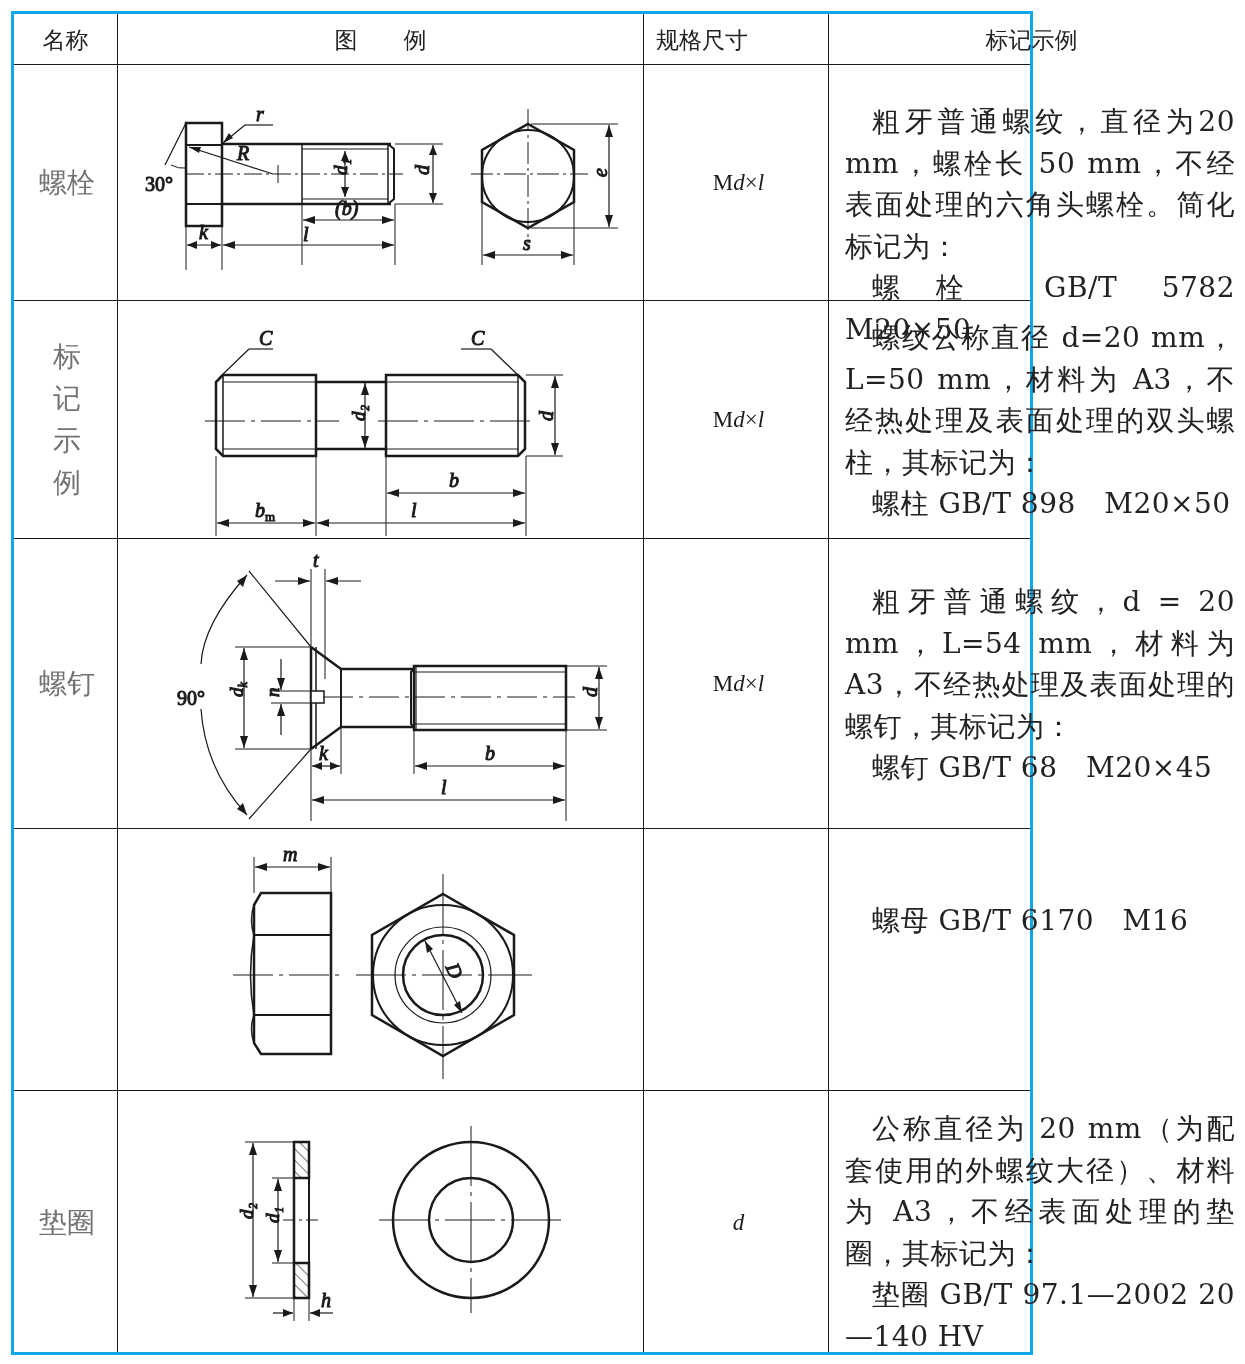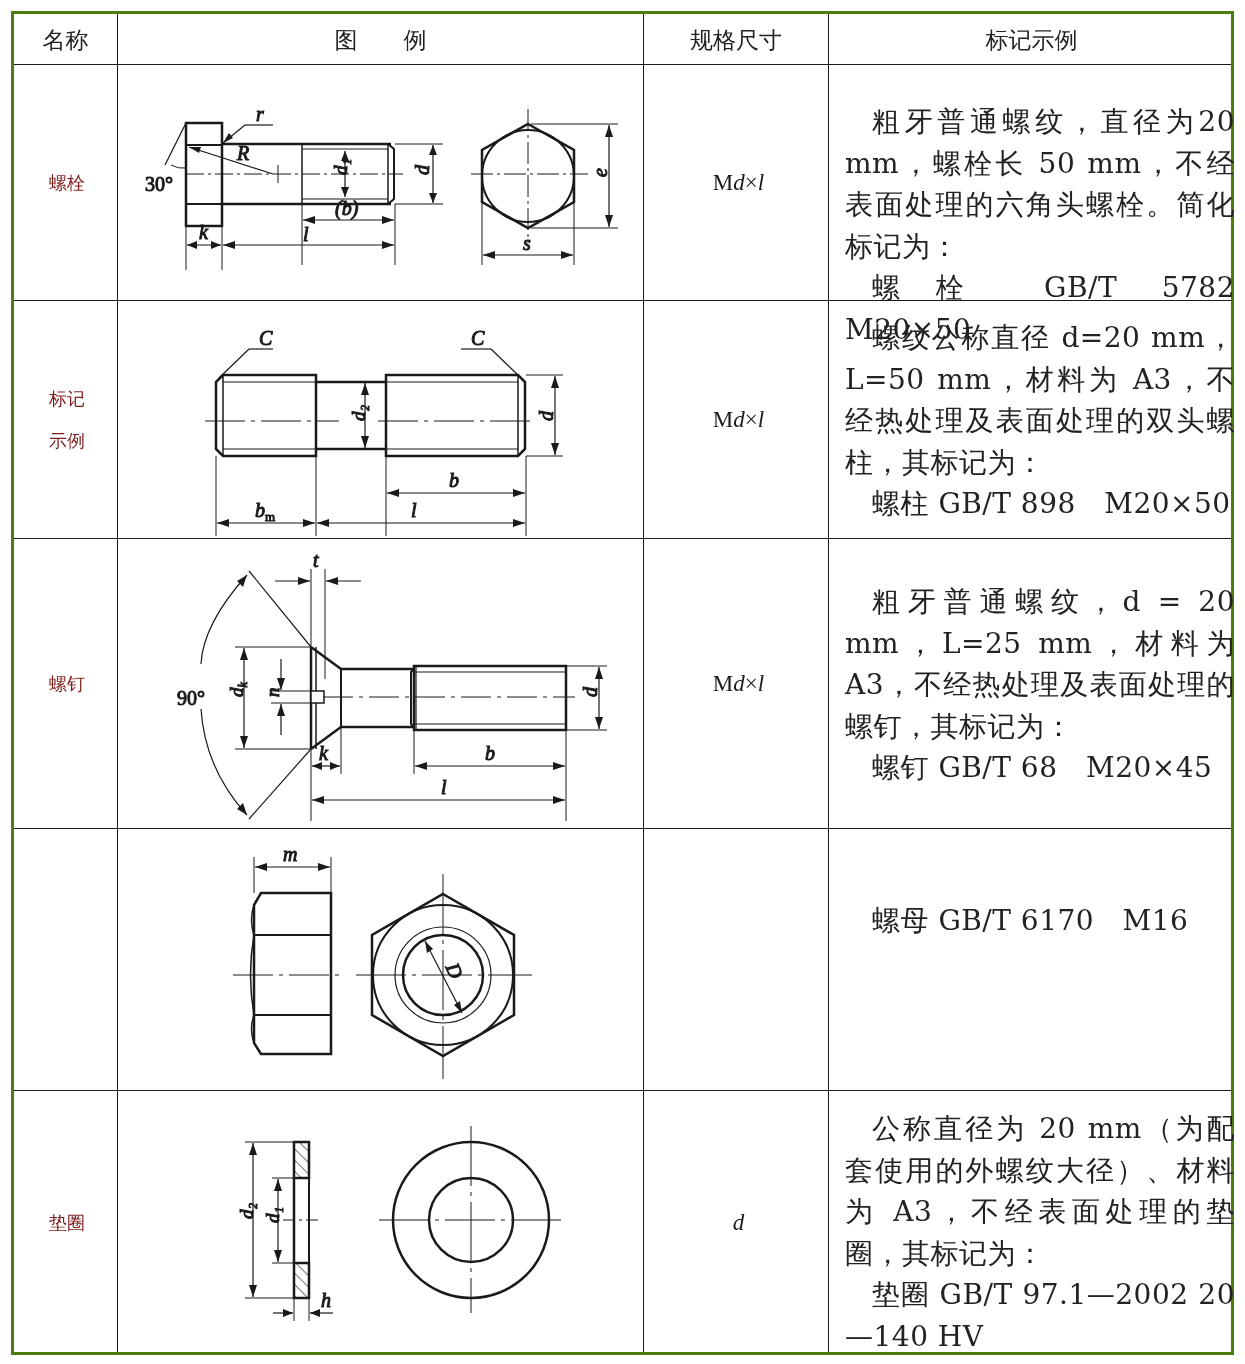--- a/index.html
+++ b/index.html
@@ -1,21 +1,21 @@
 <!DOCTYPE html>
 <html><head>
 <meta charset="utf-8">
 <style>
   html, body { margin: 0; padding: 0; background: #ffffff; }
   body { width: 1245px; height: 1364px; position: relative; font-family: "DejaVu Serif", "Liberation Serif", serif; color: #1a1a1a; }
-  .tbl { position: absolute; left: 11px; top: 11px; width: 1223px; height: 1344px; border: 3px solid #4d7c0f; box-sizing: border-box; }
+  .tbl { position: absolute; left: 11px; top: 11px; width: 1022px; height: 1344px; border: 3px solid #0ea5e9; box-sizing: border-box; }
   .vline { position: absolute; top: 0; bottom: 0; width: 0; border-left: 1.5px solid #1a1a1a; }
   .hline { position: absolute; left: 0; right: 0; height: 0; border-top: 1.5px solid #1a1a1a; }
   .hdr { position: absolute; top: 0; height: 53px; display: flex; align-items: center; justify-content: center; font-size: 23px; font-family: "DejaVu Sans", "Liberation Sans", sans-serif; color: #222; }
-  .name { position: absolute; left: 0; width: 106px; display: flex; align-items: center; justify-content: center; text-align: center; font-size: 18px; line-height: 42px; font-family: "DejaVu Sans", "Liberation Sans", sans-serif; color: #7f1d1d; }
+  .name { position: absolute; left: 0; width: 106px; display: flex; align-items: center; justify-content: center; text-align: center; font-size: 28px; line-height: 42px; font-family: "DejaVu Sans", "Liberation Sans", sans-serif; color: #737373; }
   .spec { position: absolute; left: 632px; width: 185px; display: flex; align-items: center; justify-content: center; font-size: 23px; font-family: "Liberation Serif", serif; }
   .spec i { font-style: italic; }
   .desc { position: absolute; left: 831px; width: 390px; font-size: 28px; line-height: 41.5px; font-family: "DejaVu Serif", "Liberation Serif", serif; color: #222; letter-spacing: 0.5px; }
   .desc p { margin: 0; text-align: justify; text-align-last: left; text-indent: 27px; }
   .desc .code { text-indent: 27px; }
   .fig { position: absolute; left: 109px; width: 522px; }
   svg text { font-family: "Liberation Serif", serif; font-style: italic; fill: #1a1a1a; }
   svg .n { font-style: normal; }
 </style>
 </head>
@@ -28,21 +28,21 @@
   <div class="vline" style="left:814px"></div>
 
   <div class="hline" style="top:50px"></div>
   <div class="hline" style="top:286px"></div>
   <div class="hline" style="top:524px"></div>
   <div class="hline" style="top:814px"></div>
   <div class="hline" style="top:1076px"></div>
 
   <div class="hdr" style="left:0;width:103px">名称</div>
   <div class="hdr" style="left:104px;width:525px;white-space:pre">图　　例</div>
-  <div class="hdr" style="left:630px;width:184px">规格尺寸</div>
+  <div class="hdr" style="left:596px;width:184px">规格尺寸</div>
   <div class="hdr" style="left:815px;width:405px">标记示例</div>
 
   <div class="name" style="top:51px;height:235px">螺栓</div>
   <div class="spec" style="top:51px;height:235px">M<i>d</i>×<i>l</i></div>
   <div class="desc" style="top:87px">
     <p>粗牙普通螺纹，直径为20 mm，螺栓长 50 mm，不经表面处理的六角头螺栓。简化标记为：</p>
     <p class="code">螺栓 GB/T 5782　M20×50</p>
   </div>
   <div class="fig" style="top:51px;height:235px">
     <svg width="522" height="235" viewBox="0 0 522 235" stroke="#1a1a1a" fill="none">
@@ -186,21 +186,21 @@
       <line x1="194" y1="222" x2="402" y2="222" stroke-width="1.2"></line>
       <polygon points="194,222 206,218 206,226" fill="#1a1a1a" stroke="none"></polygon>
       <polygon points="402,222 390,218 390,226" fill="#1a1a1a" stroke="none"></polygon>
       <text x="288" y="216" font-size="20">l</text>
     </svg>
   </div>
 
   <div class="name" style="top:525px;height:289px">螺钉</div>
   <div class="spec" style="top:525px;height:289px">M<i>d</i>×<i>l</i></div>
   <div class="desc" style="top:567px">
-    <p>粗牙普通螺纹，d = 20 mm，L=25 mm，材料为 A3，不经热处理及表面处理的螺钉，其标记为：</p>
+    <p>粗牙普通螺纹，d = 20 mm，L=54 mm，材料为 A3，不经热处理及表面处理的螺钉，其标记为：</p>
     <p class="code">螺钉 GB/T 68　M20×45</p>
   </div>
   <div class="fig" style="top:525px;height:289px">
     <svg width="522" height="289" viewBox="0 0 522 289" stroke="#1a1a1a" fill="none">
 
       <line x1="188" y1="108" x2="188" y2="210" stroke-width="2.5"></line>
       <line x1="193" y1="108" x2="193" y2="210" stroke-width="1.5"></line>
       <line x1="188" y1="108" x2="218" y2="130" stroke-width="2.5"></line>
       <line x1="188" y1="210" x2="218" y2="188" stroke-width="2.5"></line>
       <line x1="218" y1="130" x2="218" y2="188" stroke-width="2"></line>

